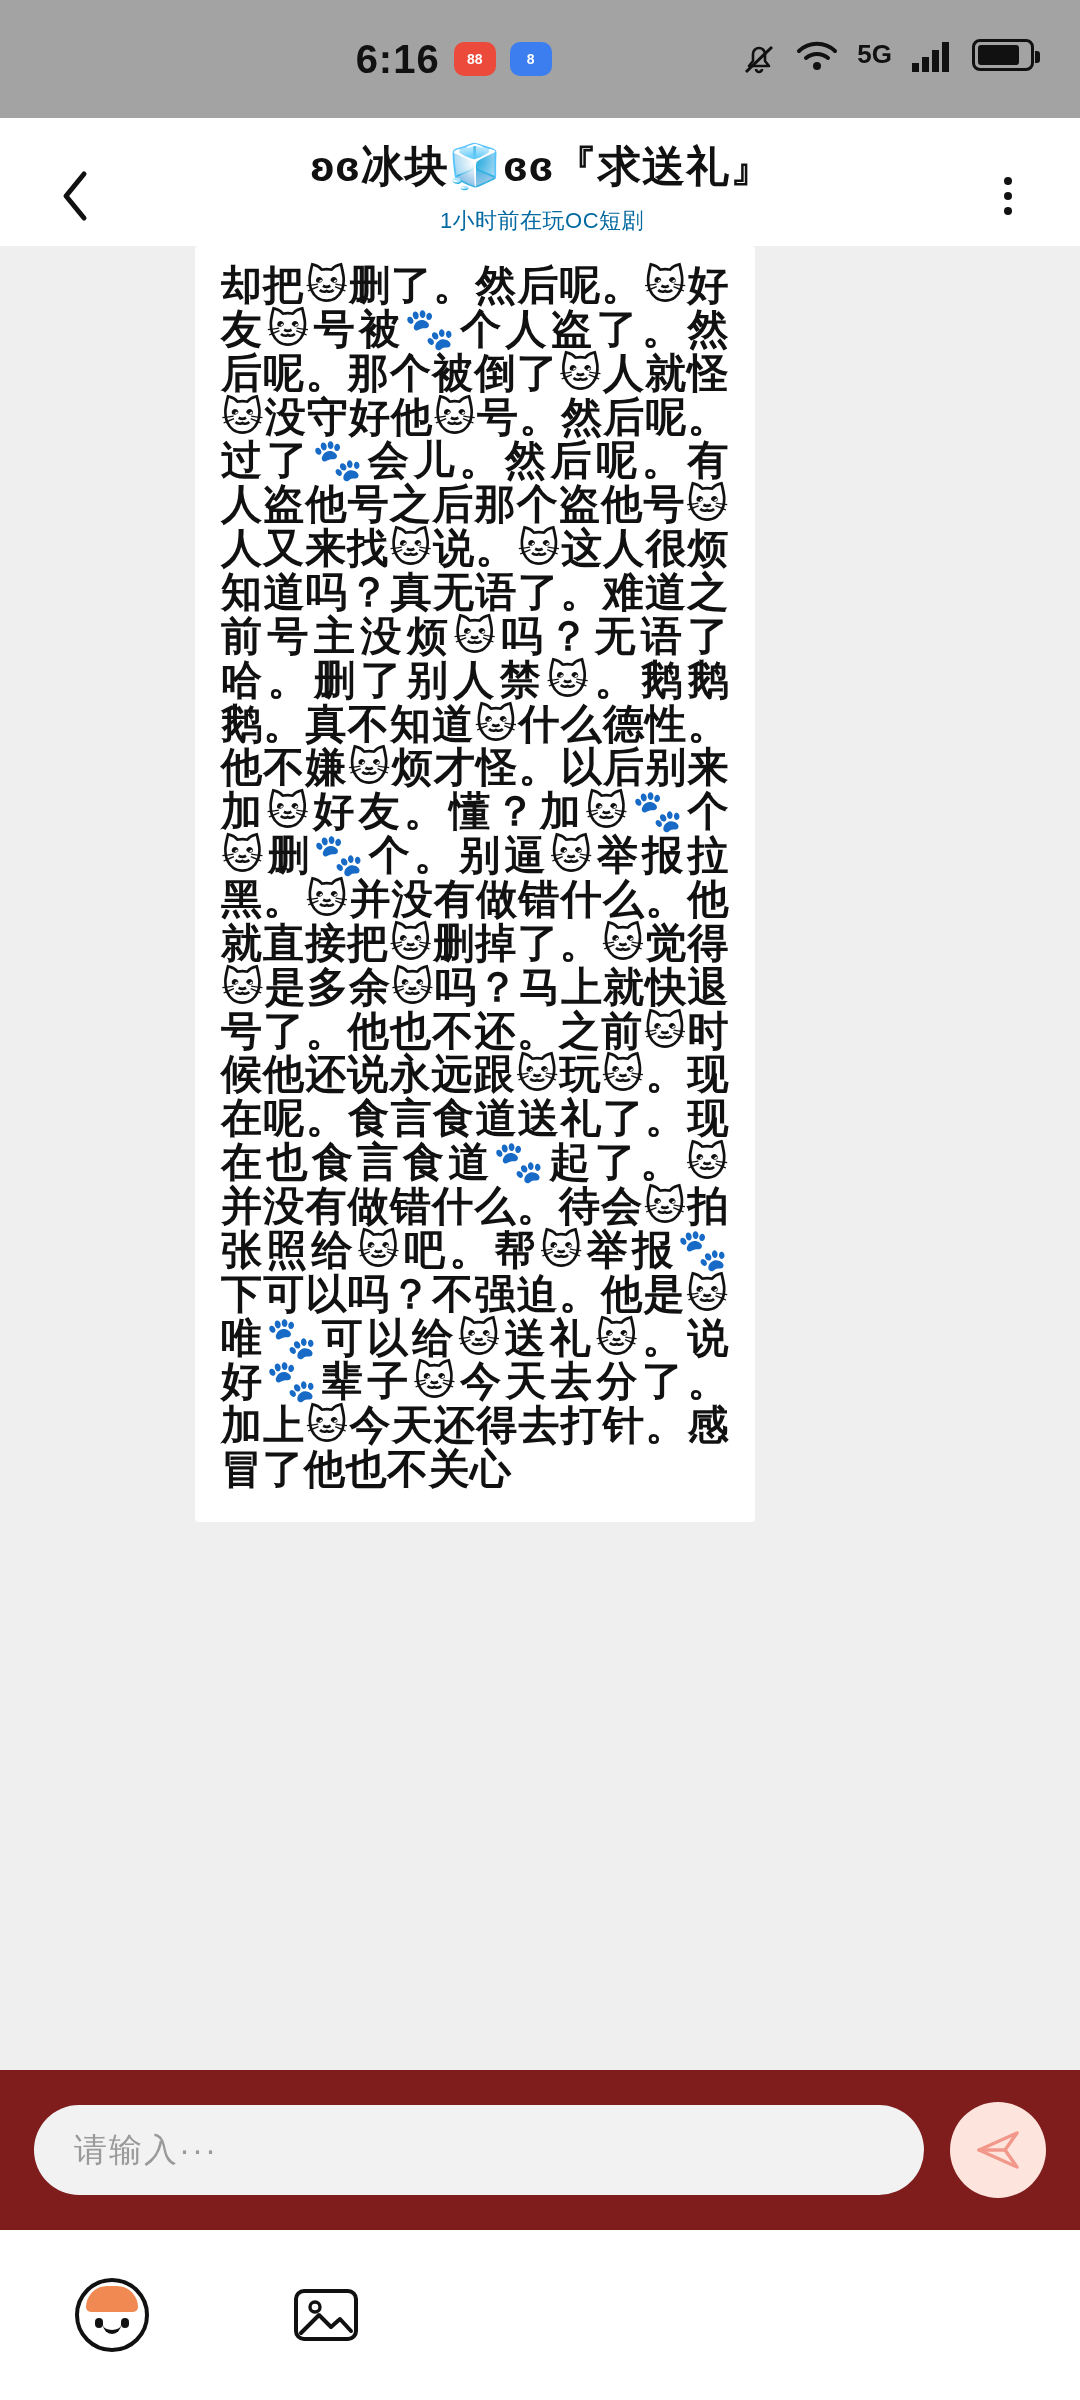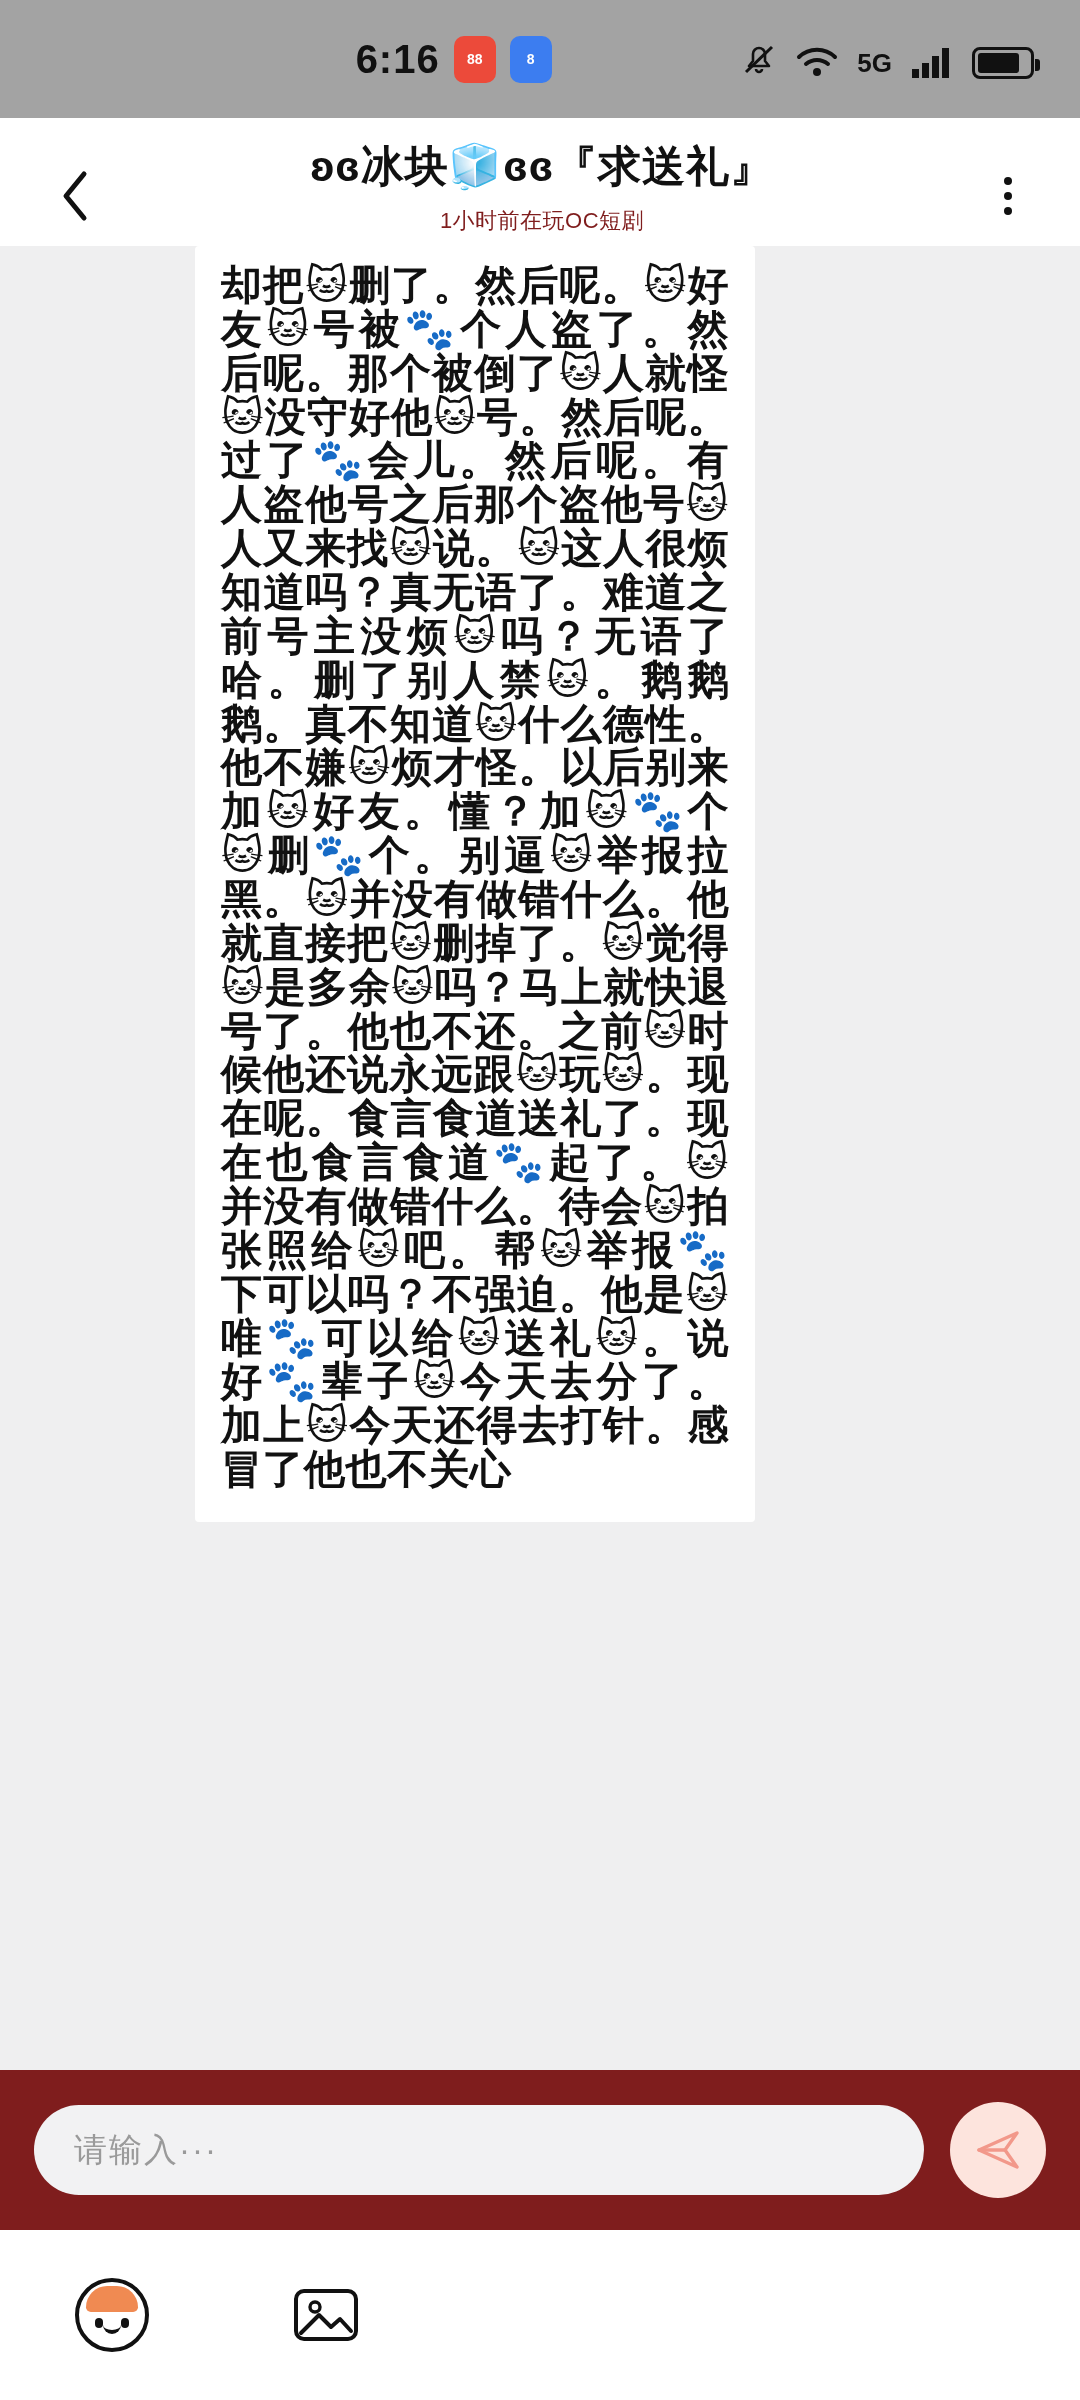--- a/index.html
+++ b/index.html
@@ -36,32 +36,32 @@
     gap: 14px;
     margin-left: 120px;
   }
   .status-time {
     font-size: 40px;
     font-weight: bold;
     color: #111;
     letter-spacing: 1px;
   }
   .status-badge {
-    width: 42px; height: 47px;
+    width: 42px; height: 34px;
     border-radius: 10px;
     display: flex; align-items: center; justify-content: center;
     font-size: 14px; color: #fff; font-weight: bold;
     line-height: 1.05;
     text-align: center;
   }
   .badge-red { background: #ec4a3a; }
   .badge-blue { background: #3c7df0; }
   .status-right {
     display: flex;
-    align-items: flex-end;
+    align-items: flex-start;
     gap: 18px;
   }
   .icon-mute { width: 36px; height: 40px; position: relative; }
   .icon-mute svg, .icon-wifi svg, .icon-signal svg { display: block; }
   .net-label {
     font-size: 26px;
     font-weight: bold;
     color: #111;
     letter-spacing: 0;
   }
@@ -113,21 +113,21 @@
   }
   .header-title {
     font-size: 43px;
     font-weight: bold;
     color: #111;
     white-space: nowrap;
     letter-spacing: 1px;
   }
   .header-sub {
     font-size: 22px;
-    color: #7f1d1d;
+    color: #0369a1;
     margin-top: 10px;
     letter-spacing: 0.5px;
   }
   .more-btn {
     width: 80px; height: 80px;
     flex: 0 0 80px;
     display: flex; flex-direction: column; align-items: center; justify-content: center;
     gap: 7px;
     margin-top: 26px;
   }

